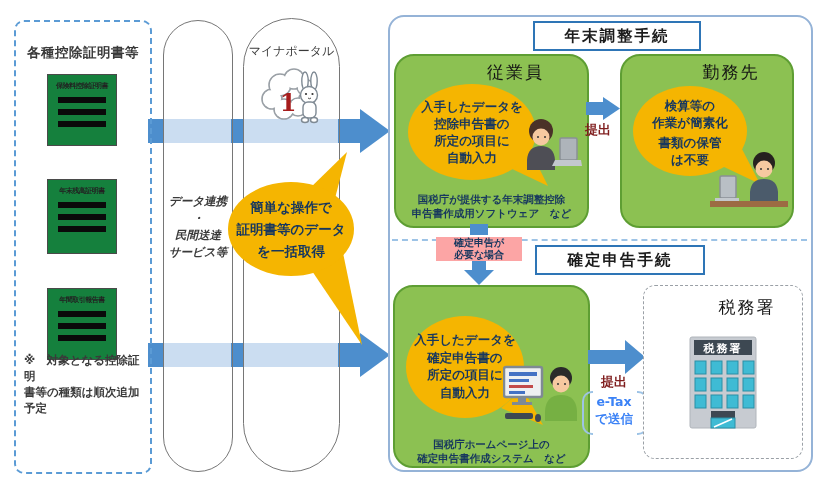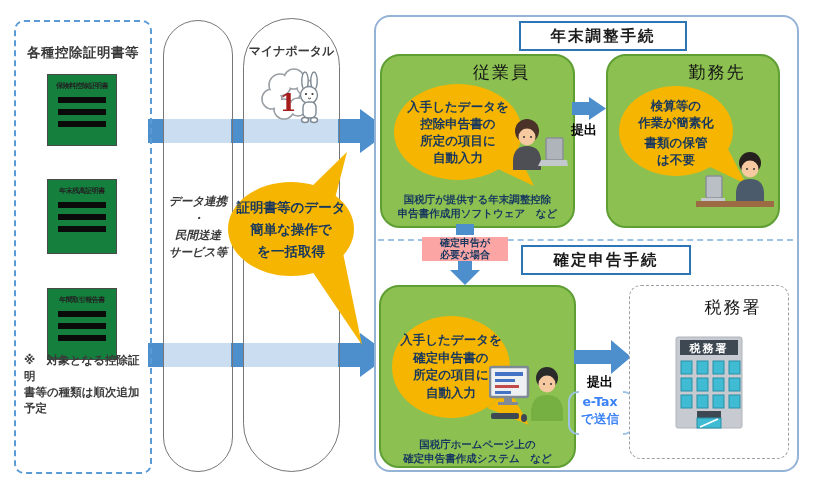--- a/index.html
+++ b/index.html
@@ -15,27 +15,27 @@
   .note{left:8px;top:330px;width:122px;font-size:11.5px;font-weight:bold;color:#3a3a3a;line-height:16px;}
   
   .pill{border:1.6px solid #767676;border-radius:60px;background:transparent;}
   .pill-text{width:100%;text-align:center;font-size:11.5px;color:#3a3a3a;line-height:17px;font-weight:600;}
   
   .band{background:#CBDDF1;}
   .dark{background:#4D8ECD;}
   .head-right{background:#4D8ECD;clip-path:polygon(0 0,100% 50%,0 100%);}
   .head-down{background:#4D8ECD;clip-path:polygon(0 0,100% 0,50% 100%);}
   
-  .main-frame{left:374px;top:15px;width:421px;height:453px;border:2px solid #95B3D7;border-radius:16px;background:#fff;}
+  .main-frame{left:388px;top:15px;width:421px;height:453px;border:2px solid #95B3D7;border-radius:16px;background:#fff;}
   .title-box{background:#fff;border:2.2px solid #2E75B6;text-align:center;font-weight:bold;font-size:15.5px;color:#1b1b1b;letter-spacing:2px;z-index:6;}
   .green-box{background:#8CC152;border:2.5px solid #5E9E33;border-radius:20px;}
   .gtitle{left:0;top:5px;width:100%;text-align:center;font-size:17px;font-weight:normal;color:#141414;letter-spacing:2px;margin-left:24px;}
   .bubble-text{text-align:center;font-weight:bold;color:#17375E;font-size:12.5px;line-height:17px;z-index:2;}
   .caption{left:0;width:100%;text-align:center;color:#17375E;font-size:10.5px;line-height:14px;font-weight:600;}
-  .submit-label{text-align:center;color:#000000;font-size:13px;font-weight:bold;}
+  .submit-label{text-align:center;color:#7f1d1d;font-size:13px;font-weight:bold;}
   .divider{border-top:2px dashed #9DC3E6;height:0;}
   .branch-text{text-align:center;font-size:10px;font-weight:bold;color:#17375E;line-height:12px;background:#fca5a5;z-index:5;}
   .tax-dashed{border:1.6px dashed #9aa0a6;border-radius:12px;background:#fff;}
   .etax-block{text-align:center;color:#3b82f6;font-size:12.5px;font-weight:bold;line-height:17px;}
   .paren{width:9px;height:40px;}
   .paren.l{border:2px solid #9DC3E6;border-right:none;border-radius:10px 0 0 10px;}
   .paren.r{border:2px solid #9DC3E6;border-left:none;border-radius:0 10px 10px 0;}
   svg{display:block;}
 </style>
 </head>
@@ -89,21 +89,21 @@
   <div class="abs pill" style="left:163px;top:20px;width:68px;height:450px;font-style:italic;">
     <div class="abs pill-text" style="top:172px;">
       <div>データ連携</div>
       <div>・</div>
       <div>民間送達</div>
       <div>サービス等</div>
     </div>
   </div>
 
   <div class="abs pill" style="left:243px;top:18px;width:95px;height:452px;">
-    <div class="abs pill-text" style="top:24px;font-weight:bold;font-size:12px;">マイナポータル</div>
+    <div class="abs pill-text" style="top:24px;font-weight:normal;font-size:12px;">マイナポータル</div>
     <svg class="abs" style="left:14px;top:48px;" width="66" height="64" viewBox="0 0 66 64">
 
       <g stroke="#9aa0a6" stroke-width="1.6" fill="#fff">
         <circle cx="14" cy="32" r="10"></circle>
           <circle cx="22" cy="18" r="11"></circle>
           <circle cx="36" cy="12" r="10"></circle>
         <circle cx="47" cy="20" r="8"></circle>
           <circle cx="49" cy="32" r="8"></circle>
           <circle cx="40" cy="40" r="9"></circle>
           <circle cx="26" cy="42" r="10"></circle>
@@ -133,22 +133,22 @@
     </svg>
   </div>
 
   <div class="abs" style="left:210px;top:140px;width:195px;height:215px;z-index:4;">
     <svg width="195" height="215" viewBox="0 0 195 215">
       <polygon points="96,52 122,70 137,12" fill="#F5B501"></polygon>
       <polygon points="100,128 132,108 152,205" fill="#F5B501"></polygon>
       <ellipse cx="81" cy="89" rx="63" ry="47" fill="#F5B501"></ellipse>
     </svg>
     <div class="abs bubble-text" style="left:1px;top:56px;width:160px;font-size:13.5px;line-height:22px;">
+      <div>簡単な操作で</div>
       <div>証明書等のデータ</div>
-      <div>簡単な操作で</div>
       <div>を一括取得</div>
     </div>
   </div>
 
   <div class="abs main-frame">
 
     <div class="abs divider" style="left:2px;top:222px;width:415px;"></div>
 
     <div class="abs title-box" style="left:143px;top:4px;width:164px;height:26px;line-height:26px;">年末調整手続</div>
 

